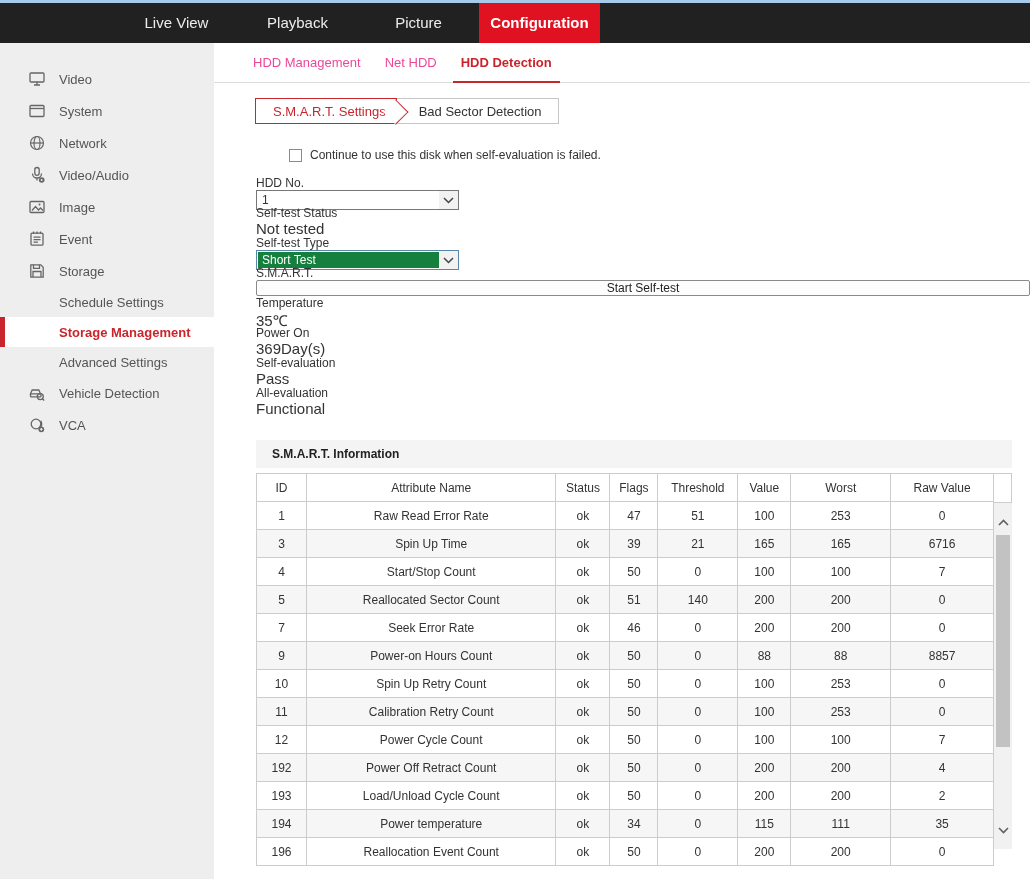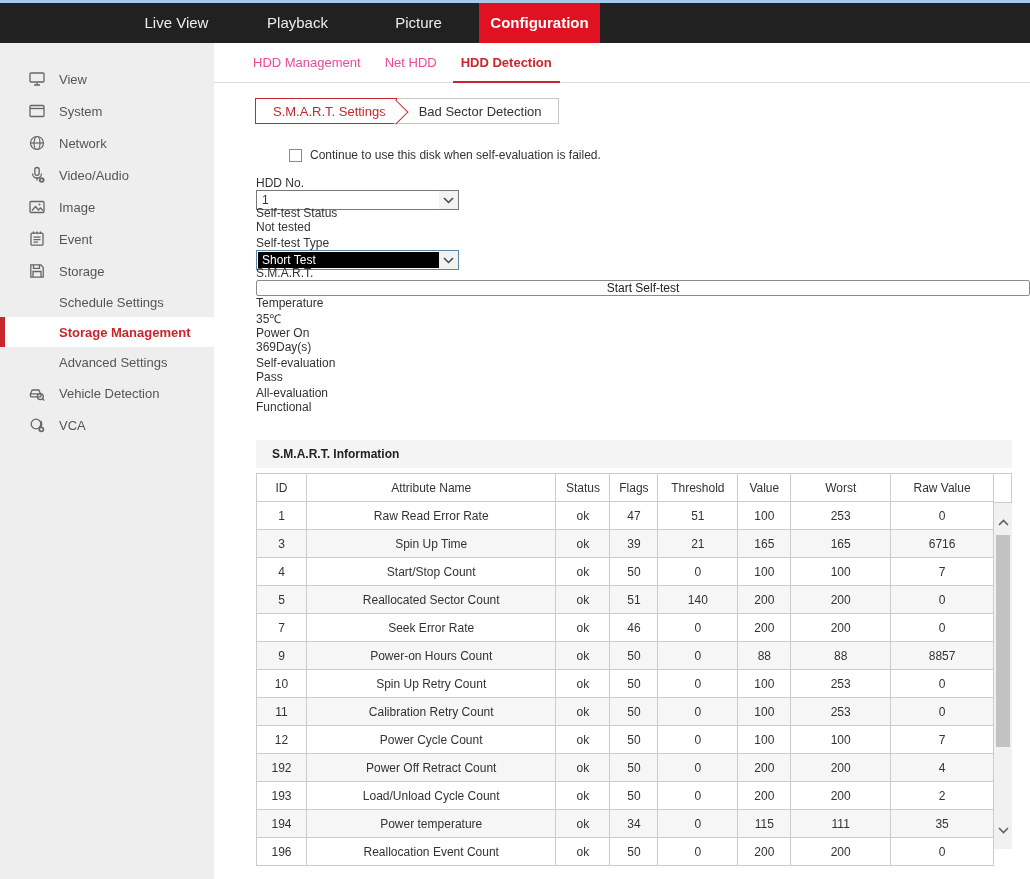--- a/index.html
+++ b/index.html
@@ -64,32 +64,32 @@
   
   .form { margin:20px 0 0 42px; }
   .check-row { display:flex; align-items:center; height:22px; margin-bottom:10px;padding-left:33px; }
   .checkbox {
     width:13px; height:13px; border:1px solid #8a8a8a; background:#fff;
     margin-right:8px; flex:none; cursor:pointer;
   }
   .check-label { font-size:12px; color:#333; }
   .form-row { display:flex; height:30px;flex-direction:column; }
   .form-label { width:149px; font-size:12px; color:#333; flex:none; }
-  .form-value { font-size:12px; color:#333; }
+  .form-value { font-size:15px; color:#333; }
   .select {
     width:203px; height:20px; border:1px solid #777; background:#fff;
     display:flex; align-items:center; font-size:12px; cursor:pointer;
   }
   .select .sel-text { flex:1; padding-left:5px; line-height:18px; }
   .select .sel-arrow {
     width:19px; height:100%; display:flex; align-items:center; justify-content:center;
     background:#f2f2f2;
   }
   .select.highlight .sel-text {
-    background:#000000; color:#fff; margin:1px 0 1px 1px; height:16px; line-height:16px;
+    background:#15803d; color:#fff; margin:1px 0 1px 1px; height:16px; line-height:16px;
     padding-left:4px;
   }
   .select.highlight { border-color:#5a87a8; }
   .btn {
     height:23px; padding:0 13px; font-size:12px; color:#222; background:#fdfdfd;
     border:1px solid #8a8a8a; border-radius:2px; cursor:pointer;
     font-family:"Liberation Sans", sans-serif;
   }
 
   
@@ -125,21 +125,21 @@
     <div class="nav-item active">Configuration</div>
   </div>
 
 <div class="layout">
   <div class="sidebar">
       <div class="side-item">
         <span class="icon"><svg width="18" height="18" viewBox="0 0 18 18" fill="none" stroke="#666" stroke-width="1.3">
             <rect x="2" y="3" width="14" height="9" rx="1"></rect>
             <path d="M6 15h6M9 12v3"></path>
           </svg></span>
-        <span>View</span>
+        <span>Video</span>
       </div>
       <div class="side-item">
         <span class="icon"><svg width="18" height="18" viewBox="0 0 18 18" fill="none" stroke="#666" stroke-width="1.3">
             <rect x="2" y="3.5" width="14" height="11" rx="1"></rect>
             <path d="M2 6.5h14"></path>
           </svg></span>
         <span>System</span>
       </div>
       <div class="side-item">
         <span class="icon"><svg width="18" height="18" viewBox="0 0 18 18" fill="none" stroke="#666" stroke-width="1.2">

